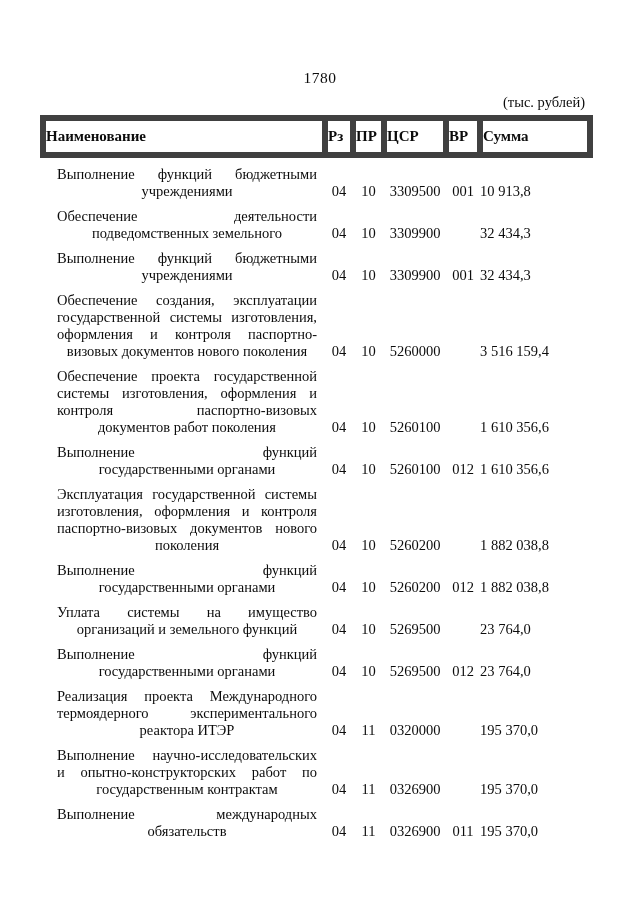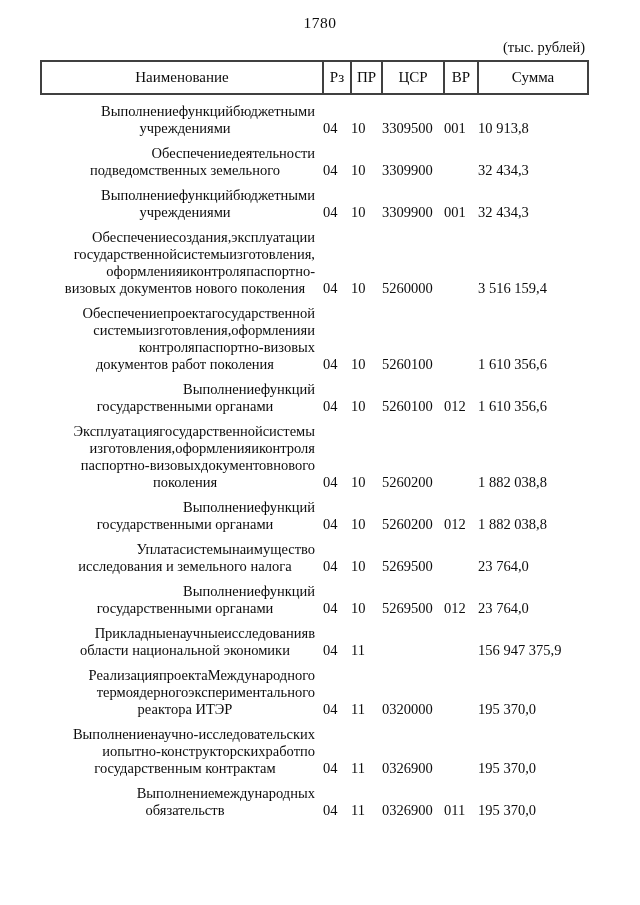--- a/index.html
+++ b/index.html
@@ -3,63 +3,64 @@
 <meta charset="utf-8">
 <style>
   html, body { margin: 0; padding: 0; }
   body {
     width: 640px; height: 905px;
     background: #ffffff; color: #0c0c0c;
     font-family: "Liberation Serif", "DejaVu Serif", serif;
     overflow: hidden;
   }
   .page-number {
-    padding-top: 14px;
+    padding-top: 25px;
     text-align: center;
     font-size: 15.5px;
     letter-spacing: 0.5px;
+    margin-top: 44px;
   }
   .content { margin: 7px 0 16px 40px; width: 547px; }
   .units-note {
     text-align: right;
     font-size: 14.5px;
     margin-bottom: 4px;
     padding-right: 2px;
   }
   table.budget {
     border-collapse: collapse;
     table-layout: fixed;
     width: 547px;
   }
   col.w-name { width: 282px; }
   col.w-rz   { width: 28px; }
   col.w-pr   { width: 31px; }
   col.w-csr  { width: 62px; }
   col.w-vr   { width: 34px; }
   col.w-sum  { width: 110px; }
   thead th {
-    border: 2px solid #404040;
-    font-weight: normal;
+    border: 6px solid #404040;
+    font-weight: bold;
     font-size: 15px;
     height: 31px;
-    text-align: center;
+    text-align: left;
     vertical-align: middle;
     padding: 0;
   }
   tbody td {
     vertical-align: bottom;
     padding: 8px 0 0 0;
     font-size: 14.5px;
     line-height: 17px;
   }
   td.c-name { padding-left: 14px; padding-right: 8px; }
-  .jline { display: flex; justify-content: flex-end; }
+  .jline { display: flex; justify-content: space-between; }
   .jline span { white-space: pre; }
   .lline { text-align: center; }
-  td.c-rz, td.c-pr, td.c-vr, td.c-csr { }
+  td.c-rz, td.c-pr, td.c-vr, td.c-csr { text-align: center; }
   td.c-sum { text-align: left; padding-right: 8px; white-space: nowrap; }
 </style>
 </head>
 <body>
 
 <div class="page-number">1780</div>
 
 <div class="content">
   <div class="units-note">(тыс. рублей)</div>
 
@@ -233,57 +234,41 @@
           <td class="c-sum">1 882 038,8</td>
         </tr>
         <tr>
           <td class="c-name">
             <div class="jline">
               <span>Уплата</span>
               <span>системы</span>
               <span>на</span>
               <span>имущество</span>
             </div>
-            <div class="lline">исследования и земельного налога</div>
+            <div class="lline">организаций и земельного функций</div>
           </td>
           <td class="c-rz">04</td>
           <td class="c-pr">10</td>
           <td class="c-csr">5269500</td>
           <td class="c-vr"></td>
           <td class="c-sum">23 764,0</td>
         </tr>
         <tr>
           <td class="c-name">
             <div class="jline">
               <span>Выполнение</span>
               <span>функций</span>
             </div>
             <div class="lline">государственными органами</div>
           </td>
           <td class="c-rz">04</td>
           <td class="c-pr">10</td>
           <td class="c-csr">5269500</td>
           <td class="c-vr">012</td>
           <td class="c-sum">23 764,0</td>
-        </tr>
-        <tr>
-          <td class="c-name">
-            <div class="jline">
-              <span>Прикладные</span>
-              <span>научные</span>
-              <span>исследования</span>
-              <span>в</span>
-            </div>
-            <div class="lline">области национальной экономики</div>
-          </td>
-          <td class="c-rz">04</td>
-          <td class="c-pr">11</td>
-          <td class="c-csr"></td>
-          <td class="c-vr"></td>
-          <td class="c-sum">156 947 375,9</td>
         </tr>
         <tr>
           <td class="c-name">
             <div class="jline">
               <span>Реализация</span>
               <span>проекта</span>
               <span>Международного</span>
             </div>
             <div class="jline">
               <span>термоядерного</span>

